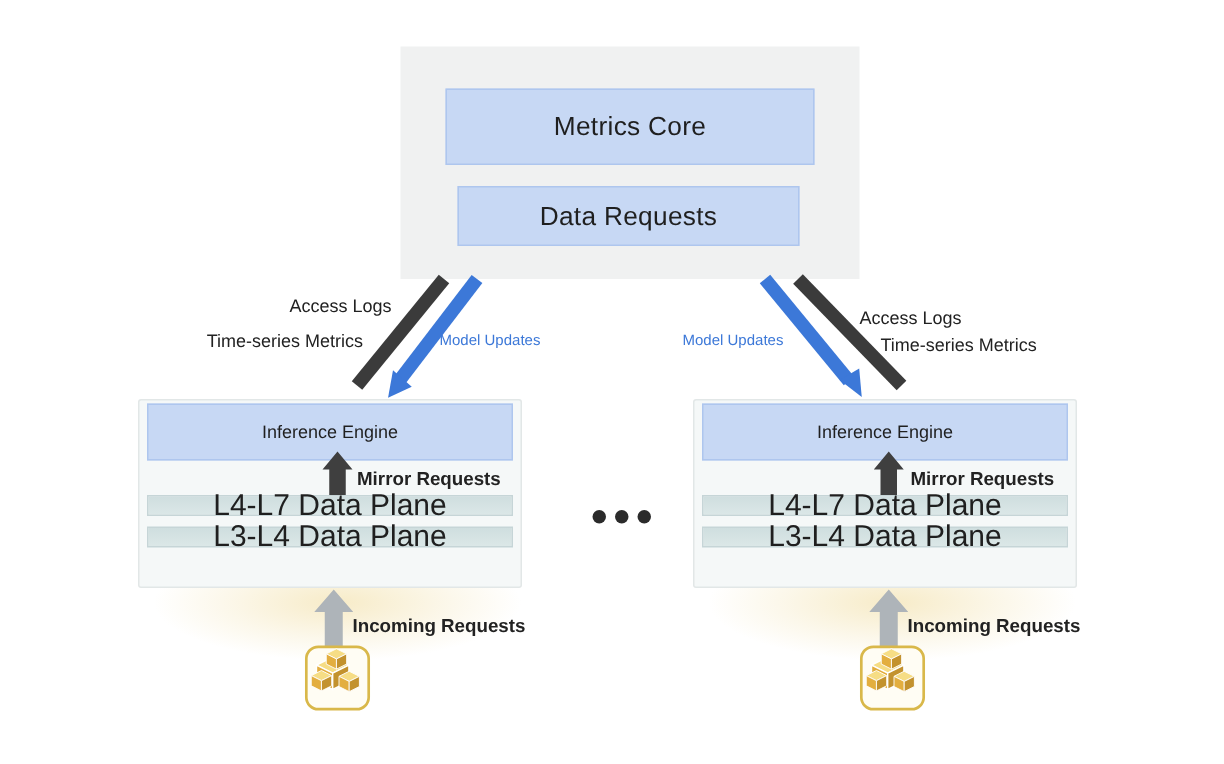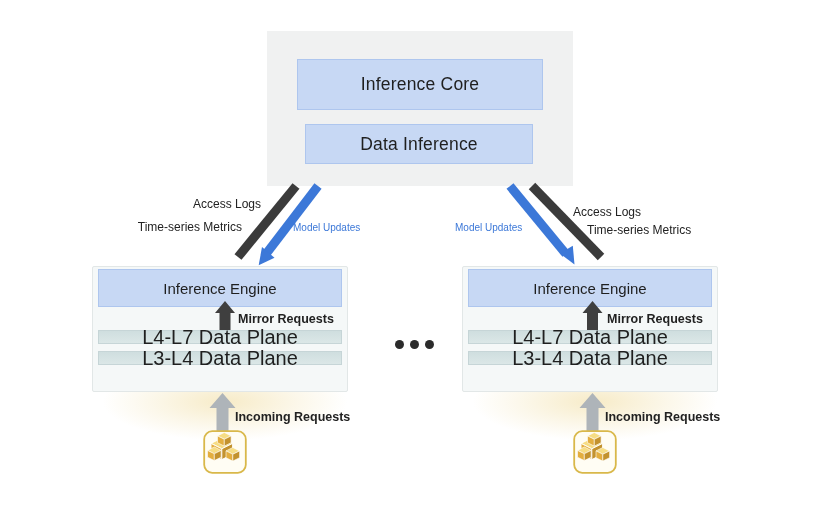--- a/index.html
+++ b/index.html
@@ -16,21 +16,21 @@
     box-sizing:border-box;font-size:17.5px;letter-spacing:.2px;}
   .lc-box{left:30px;top:28px;width:246px;height:51px;}
   .dp-box{left:38px;top:93px;width:228px;height:40px;}
 
   
   .cluster{position:absolute;top:266px;width:256px;height:126px;box-sizing:border-box;
     background:var(--cluster_bg,#f5f8f8);border:1px solid var(--cluster_border,#e2e7e7);
     border-radius:2px;}
   .cluster-left{left:92px;} .cluster-right{left:462px;}
   .inference-box{position:absolute;left:5px;right:5px;top:2px;height:38px;box-sizing:border-box;
-    display:flex;align-items:center;justify-content:center;font-size:15px;
+    display:flex;align-items:center;justify-content:center;font-size:12px;
     background:var(--box_blue,#c7d8f4);border:1px solid var(--box_blue_border,#aec6ee);}
   .plane-box{position:absolute;left:5px;right:5px;height:14px;box-sizing:border-box;
     display:flex;align-items:center;justify-content:center;font-size:20px;
     background:linear-gradient(var(--plane_fill_top,#cfdedf),var(--plane_fill_bottom,#dbe7e7));
     border:1px solid var(--plane_border,#c6d5d7);}
   .l4-box{top:63px;} .l3-box{top:84px;}
 
   
   .lbl{position:absolute;font-size:12px;line-height:14px;white-space:nowrap;color:#222;}
   .lbl-blue{color:var(--arrow_blue,#3c78d8);font-size:10px;}
@@ -62,24 +62,24 @@
 </head>
 <body>
 
 <div class="canvas">
 
   <div class="glow glow-left"></div>
   <div class="glow glow-right"></div>
 
   <div class="top-panel">
     <div class="blue-box lc-box">
-      <span>Inference Core</span>
+      <span>Metrics Core</span>
     </div>
     <div class="blue-box dp-box">
-      <span>Data Inference</span>
+      <span>Data Requests</span>
     </div>
   </div>
 
   <div class="cluster cluster-left">
     <div class="inference-box">
       <span>Inference Engine</span>
     </div>
     <div class="plane-box l4-box">
       <span>L4-L7 Data Plane</span>
     </div>

